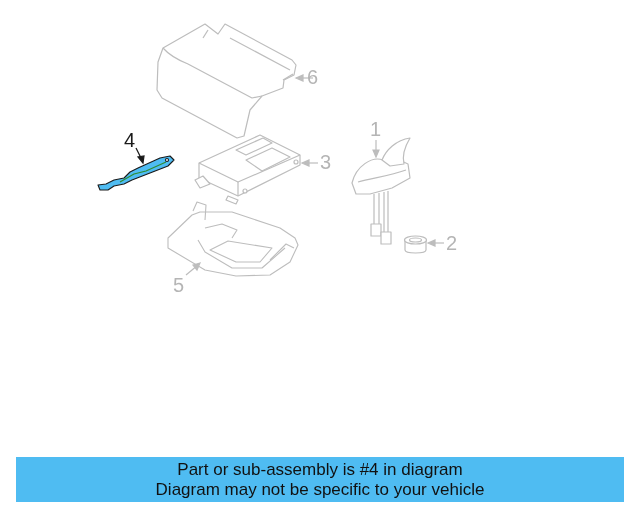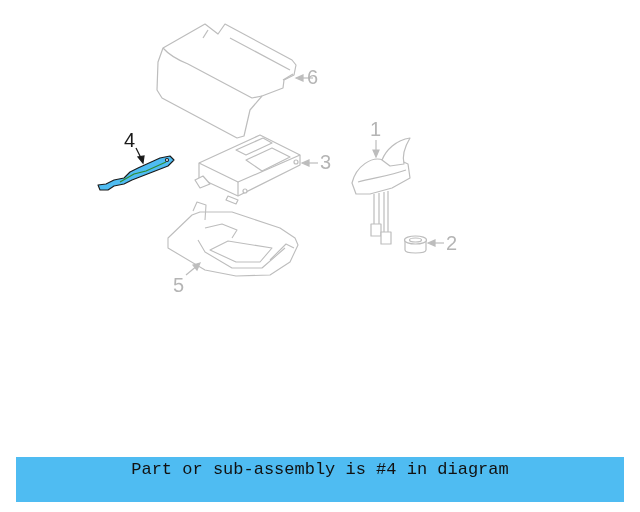--- a/index.html
+++ b/index.html
@@ -5,21 +5,21 @@
     html, body { margin: 0; padding: 0; background: #ffffff; }
     body { width: 640px; height: 512px; position: relative; overflow: hidden;
            font-family: "Liberation Sans", sans-serif; }
     #diagram { position: absolute; left: 0; top: 0; width: 640px; height: 450px; }
     .callout { position: absolute; font-family: "Liberation Sans", sans-serif;
                font-size: 20px; color: #b5b5b5; line-height: 1; }
     .callout.active { color: #1a1a1a; }
     #banner { position: absolute; left: 16px; top: 457px; width: 608px; height: 45px;
               background: #4fbcf2; text-align: center; color: #111111;
               font-size: 17px; line-height: 20px; padding-top: 3px; box-sizing: border-box; }
-    #banner div { white-space: nowrap; font-family: Liberation Mono, monospace; }
+    #banner div { white-space: nowrap; }
   </style>
 </head>
 <body>
 
 <svg id="diagram" viewBox="0 0 640 450" xmlns="http://www.w3.org/2000/svg">
 
   <g fill="#ffffff" stroke="#bdbdbd" stroke-width="1.2" stroke-linejoin="round">
     <path d="M163 48 L205 24 L218 34 L225 24 L292 60 L296 65 L294 75 L284 80 L283 88 L262 96 L250 110 L244 136 L237 138 L162 98 L157 90 L158 62 Z"></path>
     <path d="M163 48 C170 56 178 60 188 64 L252 98 L262 96" fill="none"></path>
     <path d="M203 38 L208 30" fill="none"></path>
@@ -100,13 +100,14 @@
 
 <div class="callout" style="left:307px;top:67px;">6</div>
 <div class="callout" style="left:320px;top:152px;">3</div>
 <div class="callout active" style="left:124px;top:130px;">4</div>
 <div class="callout" style="left:173px;top:275px;">5</div>
 <div class="callout" style="left:370px;top:119px;">1</div>
 <div class="callout" style="left:446px;top:233px;">2</div>
 
 <div id="banner">
   <div>Part or sub-assembly is #4 in diagram</div>
+  <div>Diagram may not be specific to your vehicle</div>
 </div>
 
 </body></html>

